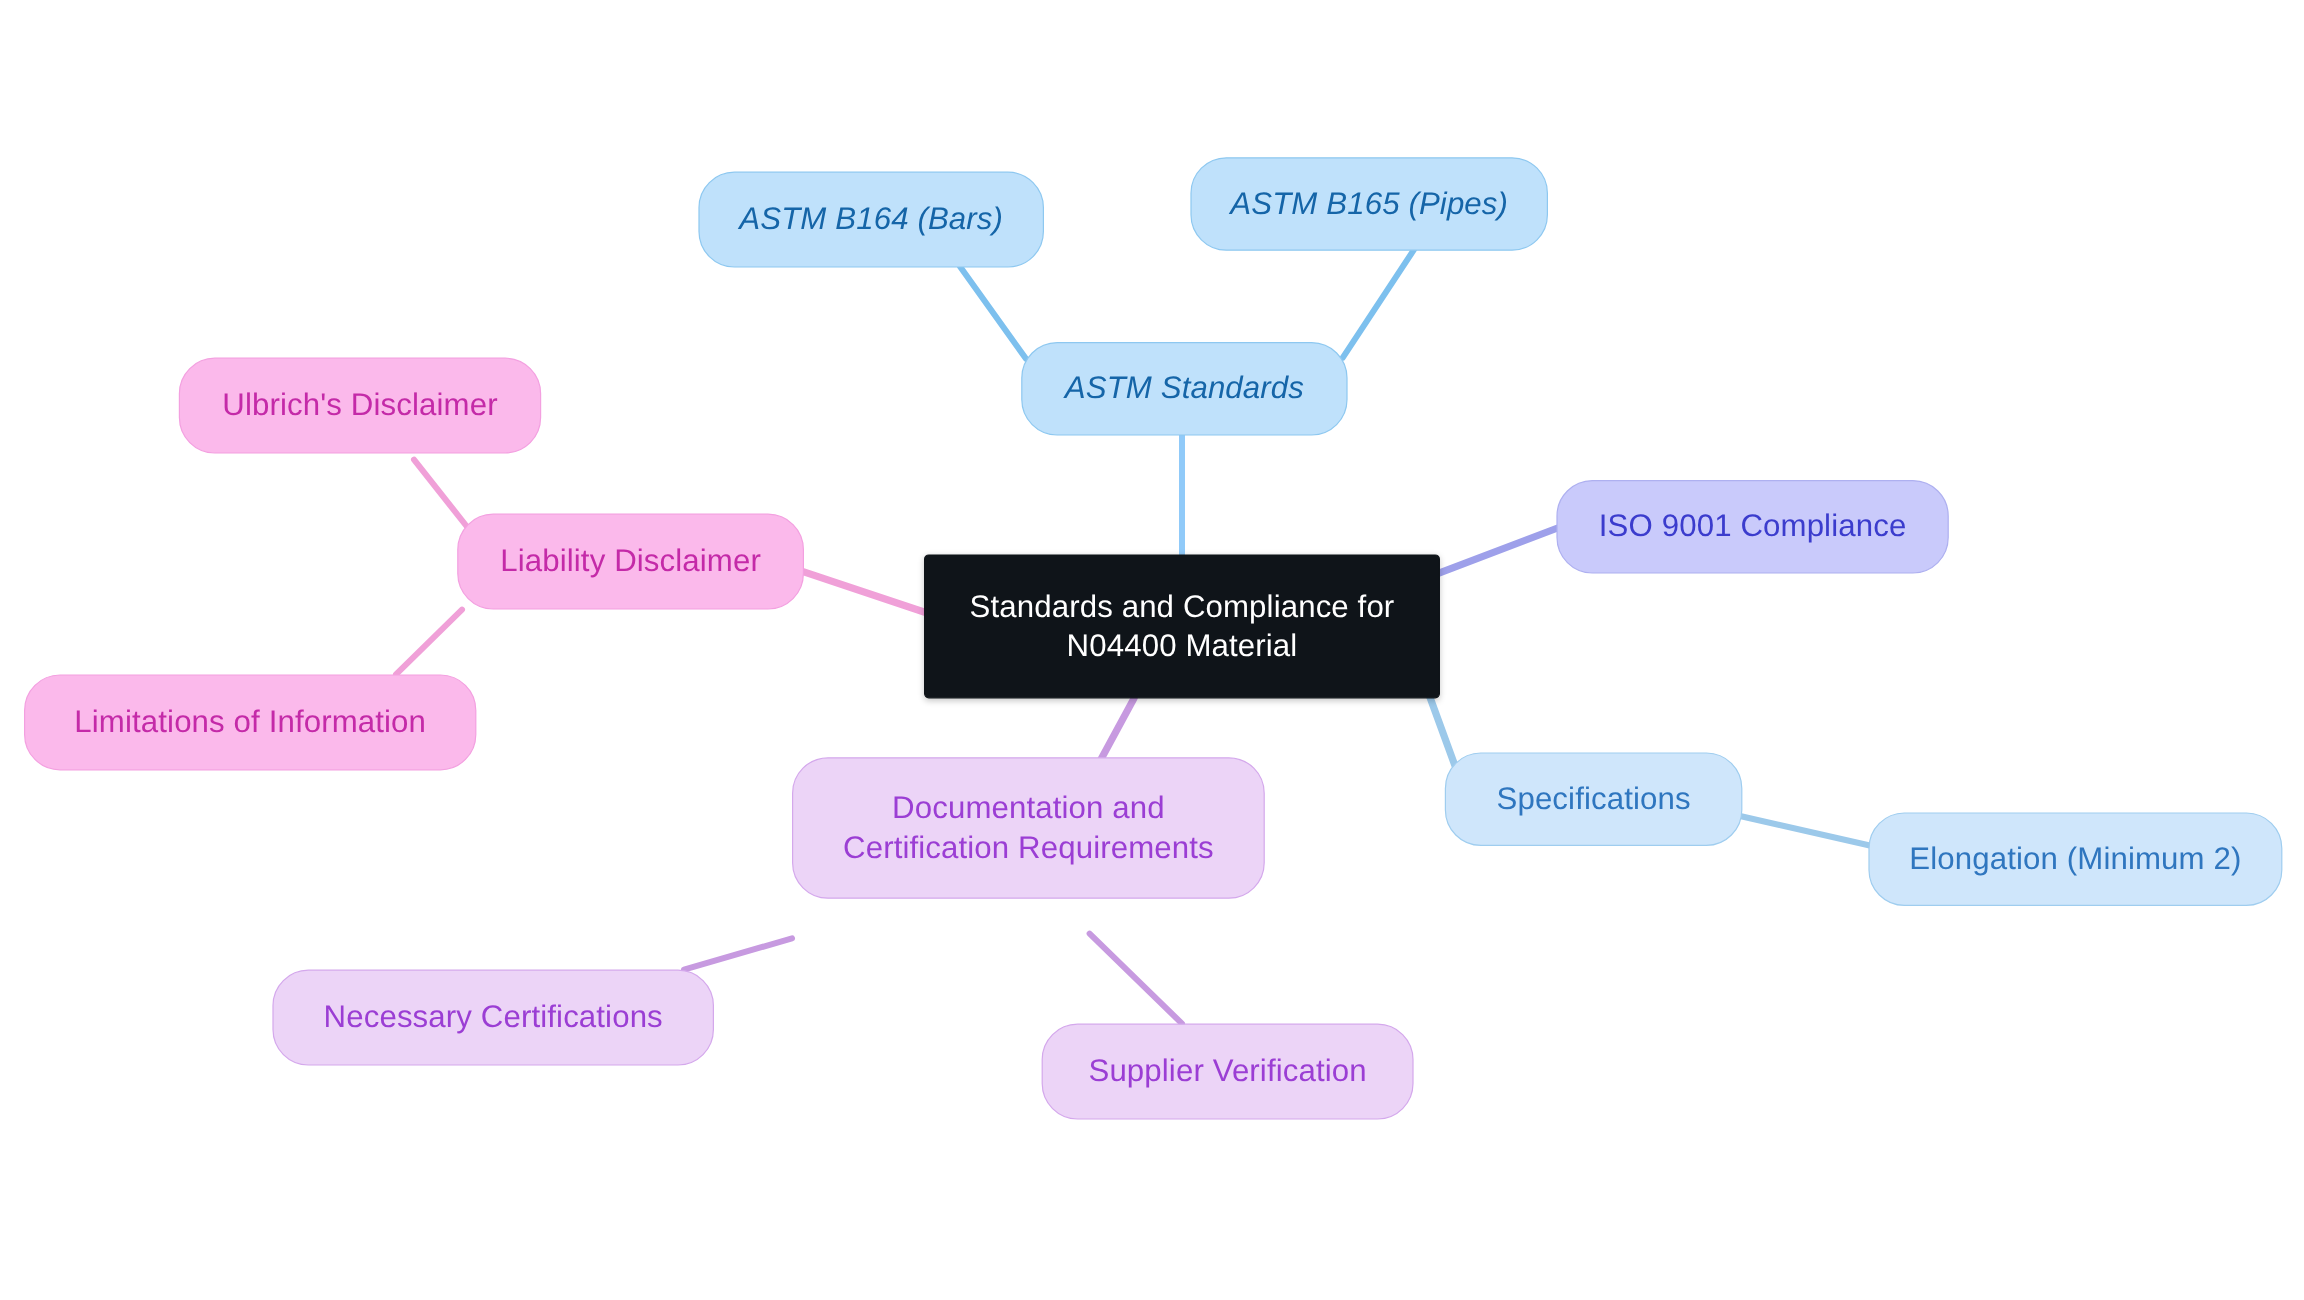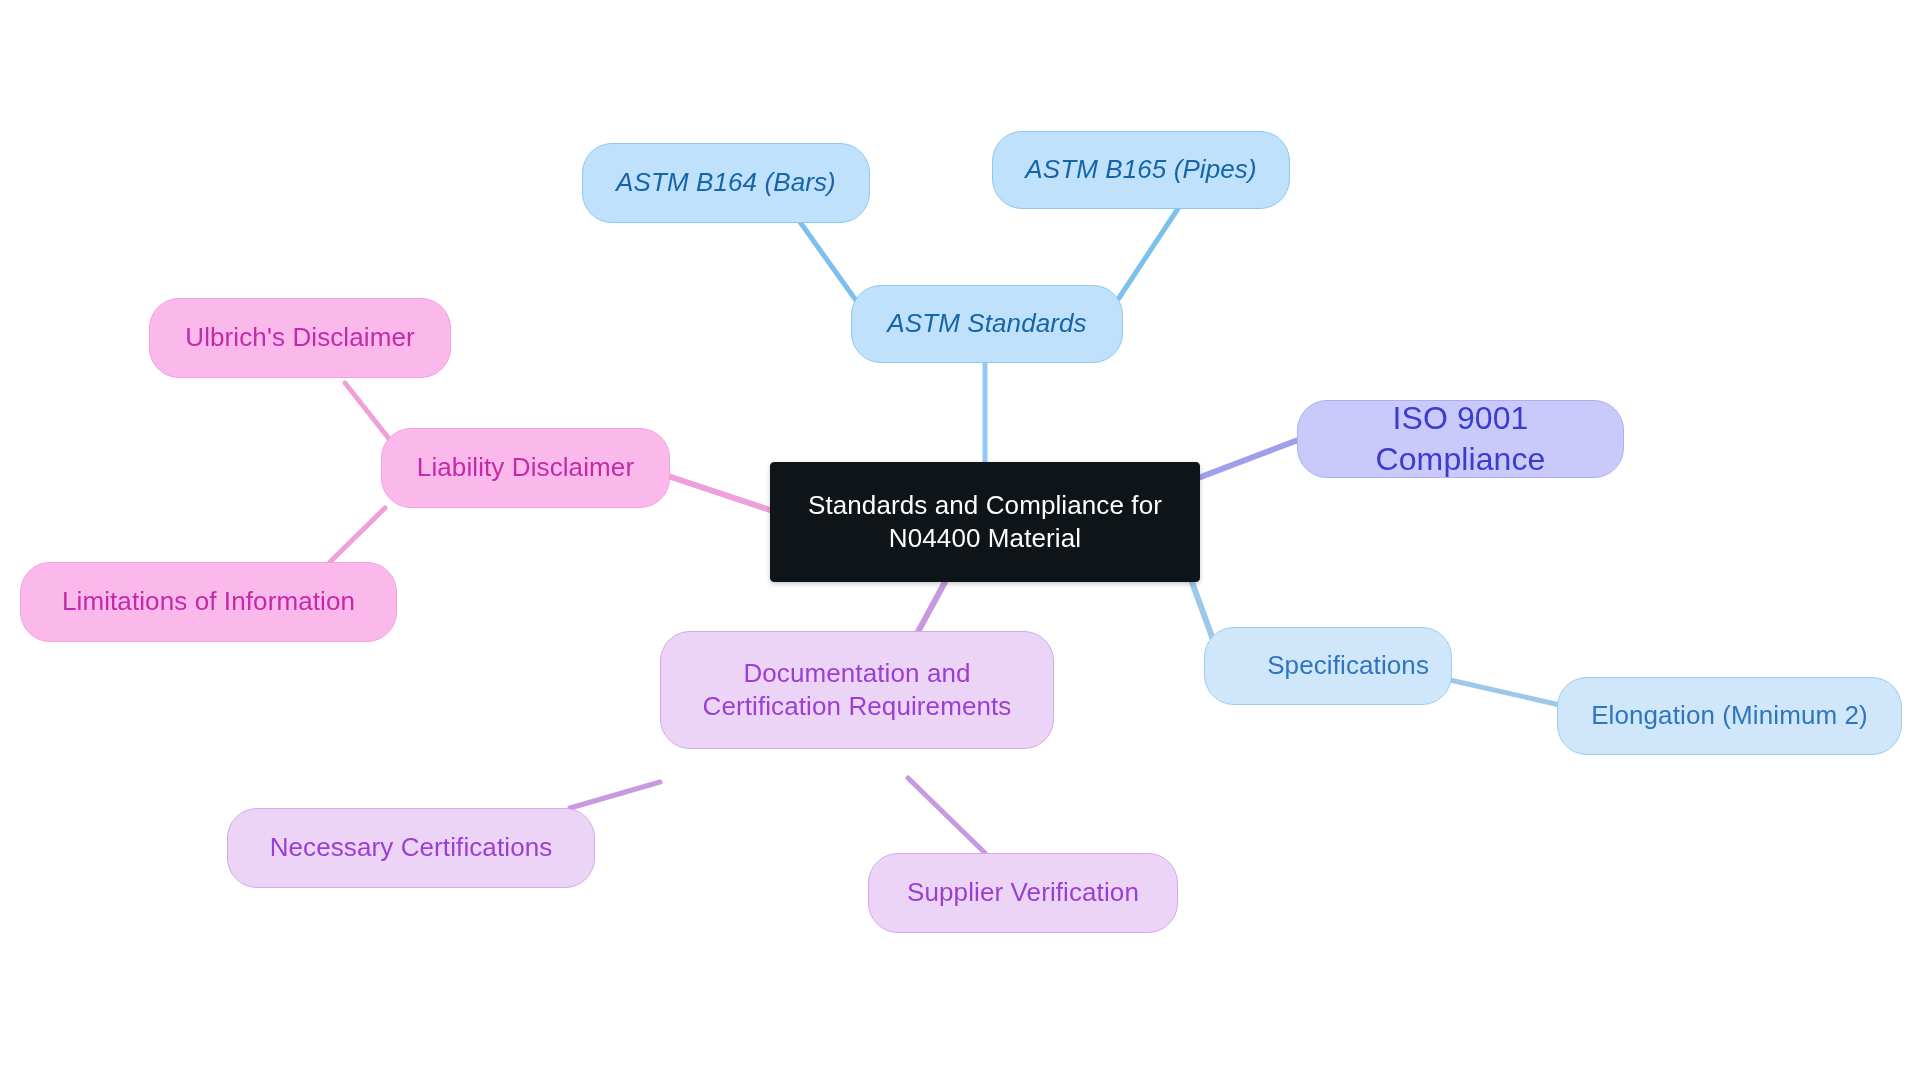--- a/index.html
+++ b/index.html
@@ -66,21 +66,21 @@
     background: #cfe6fb;
     border-color: #9fcdef;
     color: #2f76bf;
     font-size: 26px;
   }
 
   .node-lavender {
     background: #c9cafb;
     border-color: #aeb0f0;
     color: #3b3ccd;
-    font-size: 32px;
+    font-size: 26px;
   }
 
   .node-purple {
     background: #ecd4f7;
     border-color: #d4a8ec;
     color: #9b3ed4;
     font-size: 26px;
   }
 
   .node-pink {
@@ -136,21 +136,21 @@
   </div>
 
   <div class="node node-blue" style="left:992px; top:131px; width:298px; height:78px; padding:0 14px;">
     <span>ASTM B165 (Pipes)</span>
   </div>
 
   <div class="node node-lavender" style="left:1297px; top:400px; width:327px; height:78px; padding:0 22px;">
     <span>ISO 9001 Compliance</span>
   </div>
 
-  <div class="node node-blue-pale" style="left:1204px; top:627px; width:248px; height:78px; padding:0 22px;justify-content:flex-end;">
+  <div class="node node-blue-pale" style="left:1204px; top:627px; width:248px; height:78px; padding:0 22px;">
     <span>Specifications</span>
   </div>
 
   <div class="node node-blue-pale" style="left:1557px; top:677px; width:345px; height:78px; padding:0 22px;">
     <span>Elongation (Minimum 2)</span>
   </div>
 
   <div class="node node-purple" style="left:660px; top:631px; width:394px; height:118px; padding:0 22px;">
     <span>Documentation and
 Certification Requirements</span>

